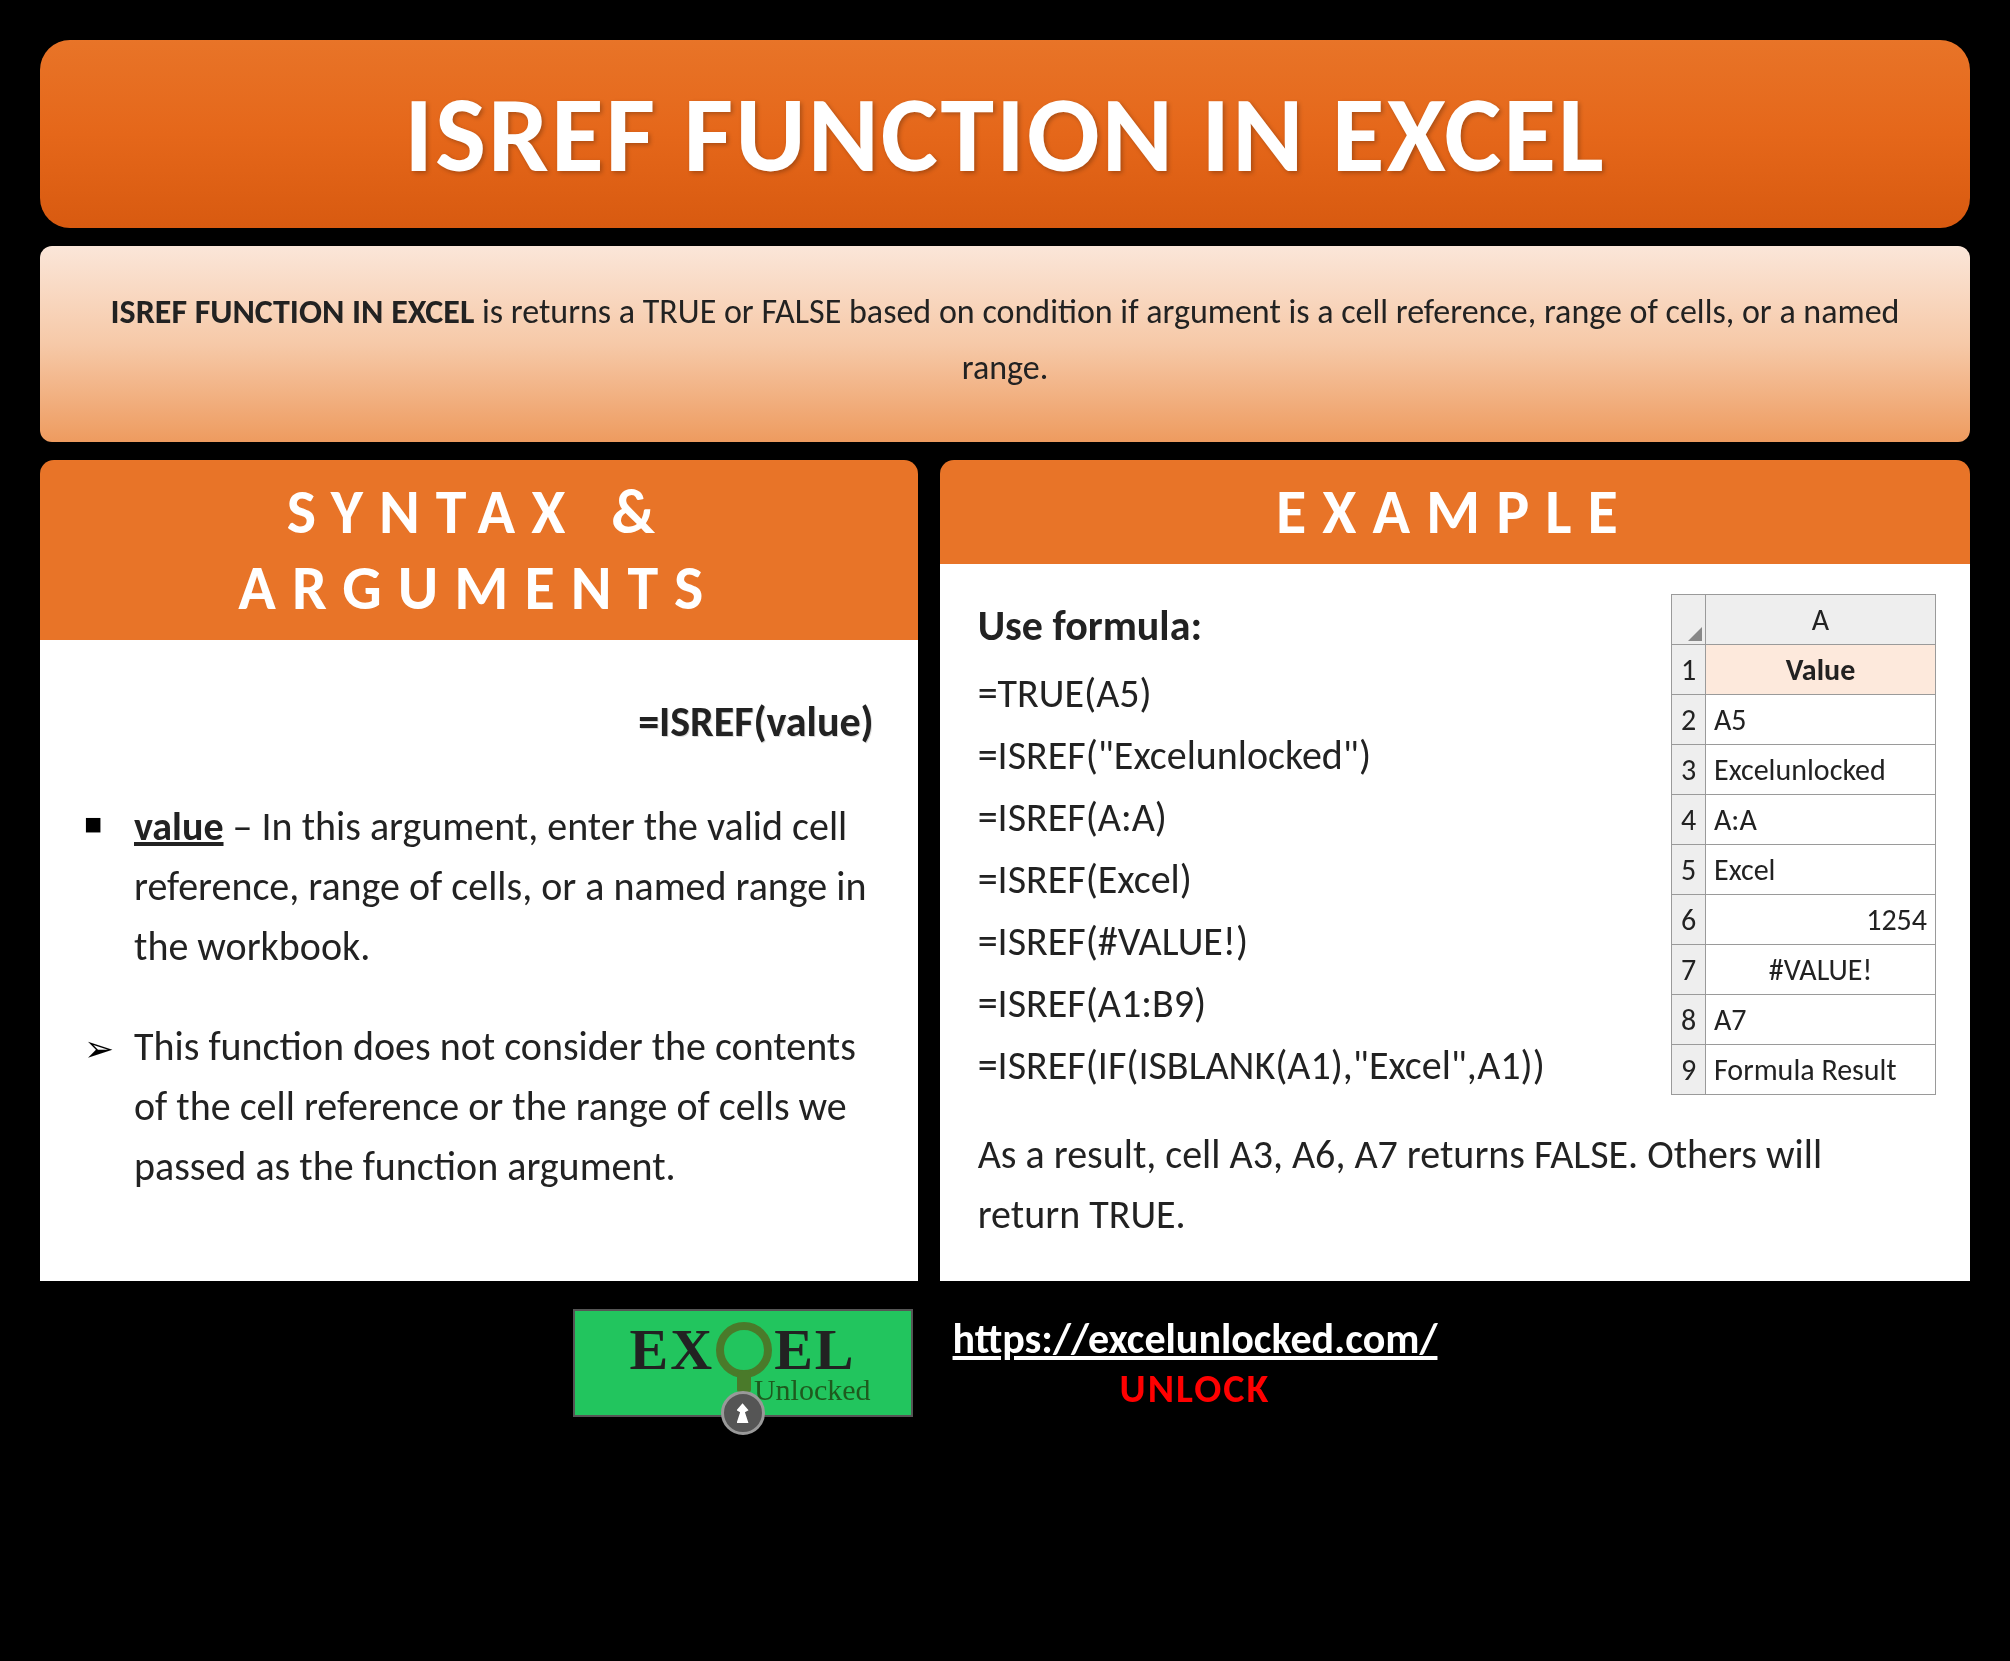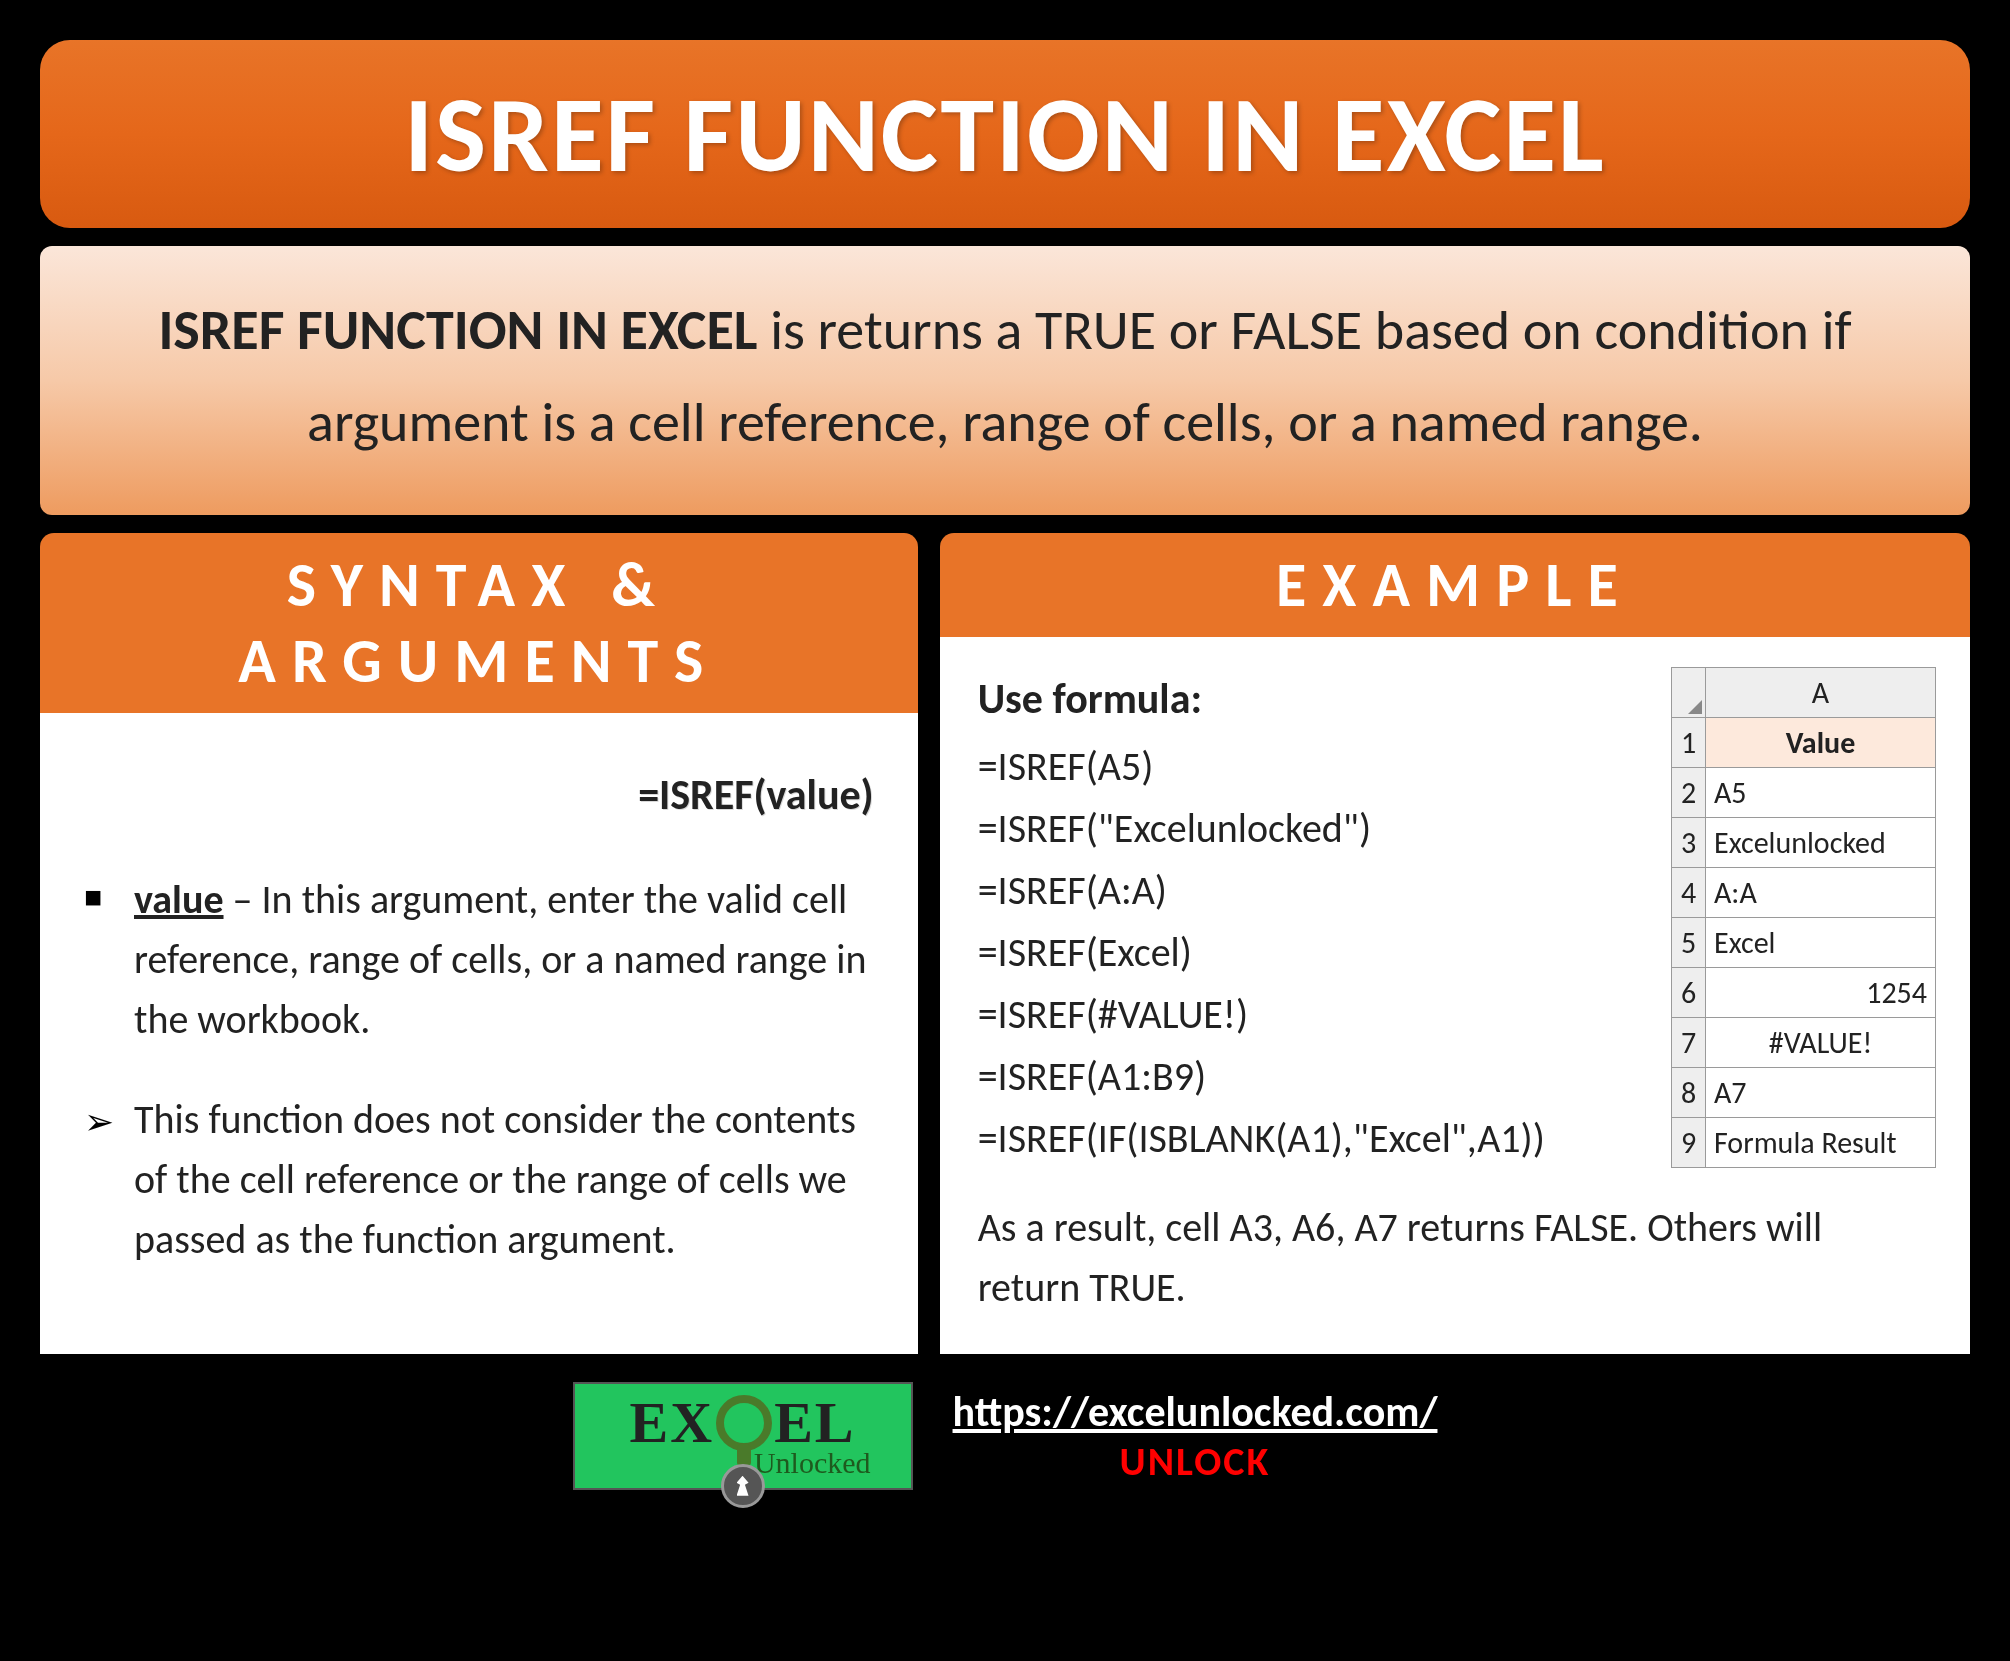--- a/index.html
+++ b/index.html
@@ -27,21 +27,21 @@
     font-size: 108px;
     font-weight: 800;
     letter-spacing: 2px;
     text-shadow: 2px 2px 4px rgba(0,0,0,0.25);
   }
   .description-banner {
     background: linear-gradient(to bottom, #fbe6d9 0%, #f6c9a8 50%, #ee9b5f 100%);
     border-radius: 12px;
     padding: 38px 50px 46px 50px;
     text-align: center;
-    font-size: 56px;
+    font-size: 34px;
     line-height: 1.65;
     color: #222;
   }
   .description-banner .bold { font-weight: 800; }
   .columns {
     display: flex;
     gap: 22px;
   }
   .col {
     display: flex;
@@ -296,21 +296,21 @@
         </div>
       </div>
     </div>
 
     <div class="col col-right">
       <div class="section-header">EXAMPLE</div>
       <div class="section-body example-body">
 
         <div class="use-formula">Use formula:</div>
         <div class="formula-list">
-          <div>=ISREF(A5)</div>
+          <div>=TRUE(A5)</div>
           <div>=ISREF("Excelunlocked")</div>
           <div>=ISREF(A:A)</div>
           <div>=ISREF(Excel)</div>
           <div>=ISREF(#VALUE!)</div>
           <div>=ISREF(A1:B9)</div>
           <div>=ISREF(IF(ISBLANK(A1),"Excel",A1))</div>
         </div>
         <div class="result-text">As a result, cell A3, A6, A7 returns FALSE. Others will return TRUE.</div>
 
         <table class="mini-table">

